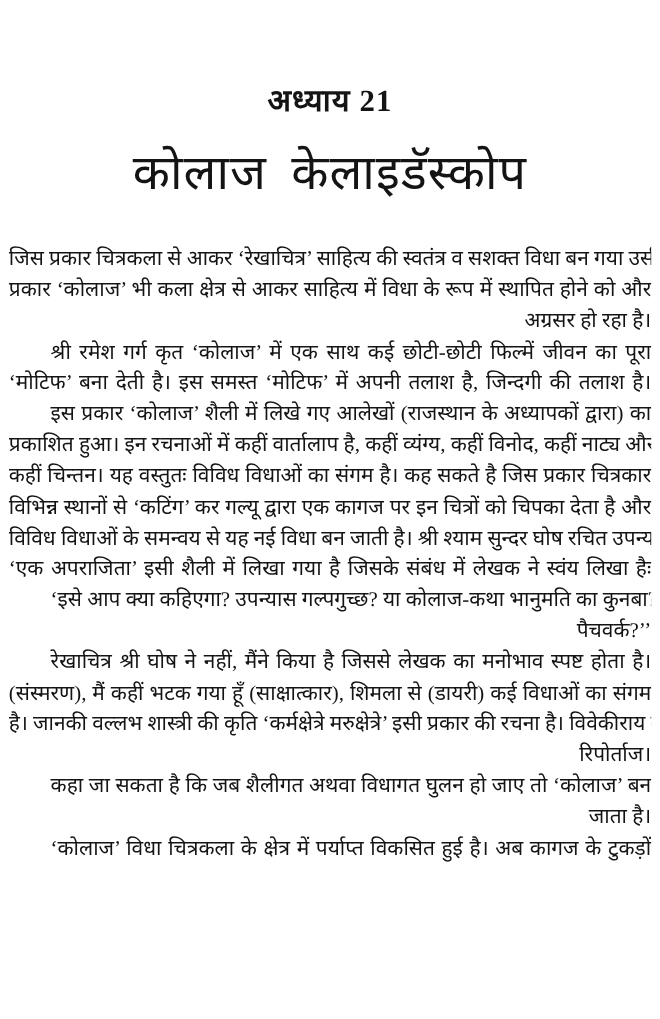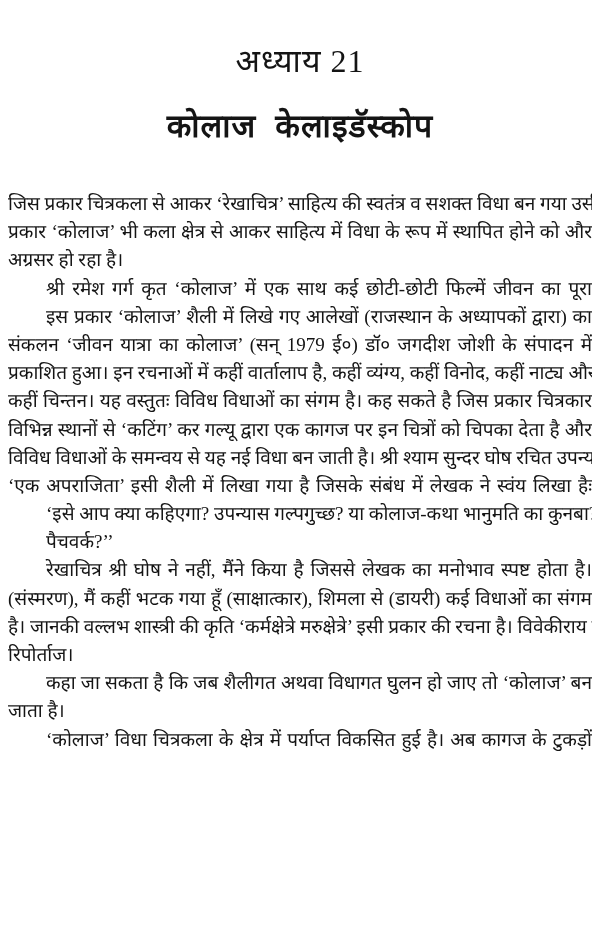--- a/index.html
+++ b/index.html
@@ -6,69 +6,69 @@
   .page {
     position: relative;
     width: 600px;
     height: 926px;
     background: #ffffff;
     overflow: hidden;
     font-family: "Liberation Serif", "DejaVu Serif", serif;
     color: #141414;
   }
   .chapter {
-    margin-top: 46px;
+    margin-top: 78px;
     text-align: center;
-    font-size: 32px;
+    font-size: 28px;
     line-height: 30px;
-    font-weight: normal;
+    font-weight: bold;
     letter-spacing: 1px;
   }
   .title {
     margin: 24px 0 0 0;
     text-align: center;
-    font-size: 32px;
+    font-size: 44px;
     line-height: 52px;
-    font-weight: bold;
+    font-weight: normal;
     word-spacing: 10px;
     letter-spacing: 1px;
   }
   .bodytext {
     margin: 38px 8px 0 8px; 
     font-size: 19px;
     font-weight: 500;
   }
   .ln {
     height: 28.2px;
     line-height: 28.2px;
     white-space: nowrap;
     overflow: hidden;
-    text-align: left;
+    text-align: right;
   }
   .jf {            
     text-align: justify;
     text-align-last: justify;
   }
   .ind { text-indent: 38px; }   
   .qt  { padding-left: 38px; }  
 </style>
 </head>
 <body>
 
 <div class="page">
   <div class="chapter">अध्याय 21</div>
   <div class="title">कोलाज केलाइडॅस्कोप</div>
 
   <div class="bodytext">
     <div class="ln jf">जिस प्रकार चित्रकला से आकर ‘रेखाचित्र’ साहित्य की स्वतंत्र व सशक्त विधा बन गया उसी</div>
     <div class="ln jf">प्रकार ‘कोलाज’ भी कला क्षेत्र से आकर साहित्य में विधा के रूप में स्थापित होने को और</div>
     <div class="ln">अग्रसर हो रहा है।</div>
     <div class="ln jf ind">श्री रमेश गर्ग कृत ‘कोलाज’ में एक साथ कई छोटी-छोटी फिल्में जीवन का पूरा</div>
+    <div class="ln jf">‘मोटिफ’ बना देती है। इस समस्त ‘मोटिफ’ में अपनी तलाश है, जिन्दगी की तलाश है।</div>
     <div class="ln jf ind">इस प्रकार ‘कोलाज’ शैली में लिखे गए आलेखों (राजस्थान के अध्यापकों द्वारा) का</div>
-    <div class="ln jf">संकलन ‘जीवन यात्रा का कोलाज’ (सन् 1979 ई०) डॉ० जगदीश जोशी के संपादन में</div>
     <div class="ln jf">प्रकाशित हुआ। इन रचनाओं में कहीं वार्तालाप है, कहीं व्यंग्य, कहीं विनोद, कहीं नाट्य और</div>
     <div class="ln jf">कहीं चिन्तन। यह वस्तुतः विविध विधाओं का संगम है। कह सकते है जिस प्रकार चित्रकार</div>
     <div class="ln jf">विभिन्न स्थानों से ‘कटिंग’ कर गल्यू द्वारा एक कागज पर इन चित्रों को चिपका देता है और</div>
     <div class="ln jf">विविध विधाओं के समन्वय से यह नई विधा बन जाती है। श्री श्याम सुन्दर घोष रचित उपन्यास</div>
     <div class="ln jf">‘एक अपराजिता’ इसी शैली में लिखा गया है जिसके संबंध में लेखक ने स्वंय लिखा हैः</div>
     <div class="ln jf qt">‘इसे आप क्या कहिएगा? उपन्यास गल्पगुच्छ? या कोलाज-कथा भानुमति का कुनबा?</div>
     <div class="ln qt">पैचवर्क?’’</div>
     <div class="ln jf ind">रेखाचित्र श्री घोष ने नहीं, मैंने किया है जिससे लेखक का मनोभाव स्पष्ट होता है।</div>
     <div class="ln jf">(संस्मरण), मैं कहीं भटक गया हूँ (साक्षात्कार), शिमला से (डायरी) कई विधाओं का संगम</div>
     <div class="ln jf">है। जानकी वल्लभ शास्त्री की कृति ‘कर्मक्षेत्रे मरुक्षेत्रे’ इसी प्रकार की रचना है। विवेकीराय कृत</div>

